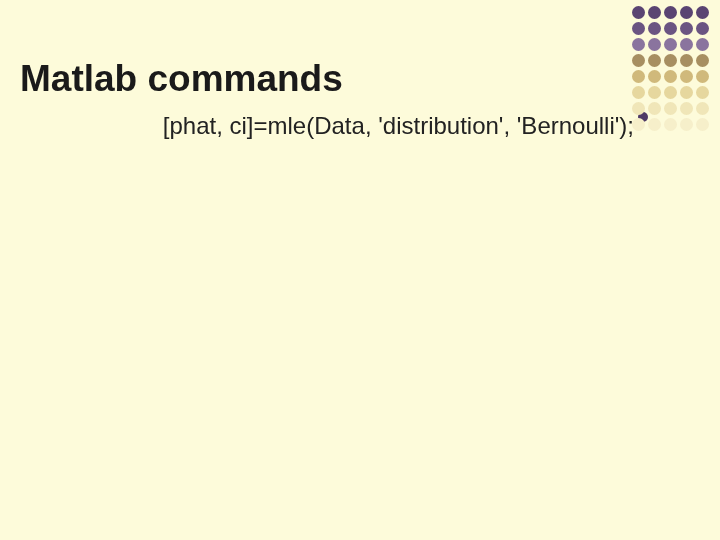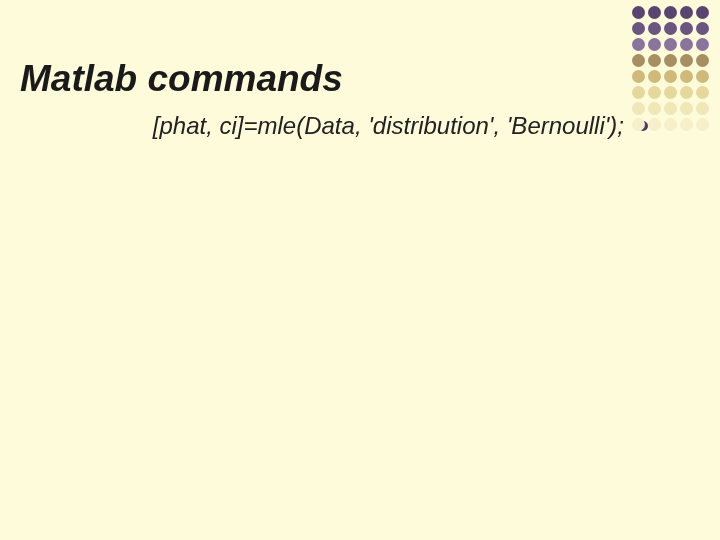--- a/index.html
+++ b/index.html
@@ -9,21 +9,20 @@
     height: 540px;
     font-family: Arial, Helvetica, sans-serif;
     background: #fdfbda;
     overflow: hidden;
   }
   .slide {
     position: relative;
     width: 720px;
     height: 475px;
     box-sizing: border-box;
-    font-style: italic;
   }
 
   
   .title {
     position: absolute;
     top: 34px;
     left: 20px;
     font-size: 37px;
     font-weight: 700;
     color: #1a1a1a;
@@ -37,22 +36,21 @@
     top: 112px;
     right: 72px; 
     left: 56px;
     display: flex;
     flex-direction: column;
     gap: 30px;
   }
   .bullet-row {
     display: flex;
     justify-content: flex-end;
-    align-items: center;
-    gap: 14px;
+    gap: 4px;
   }
   .bullet-text {
     font-size: 24px;
     color: #222;
     white-space: nowrap;
   }
   .bullet-dot {
     width: 10px;
     height: 10px;
     border-radius: 50%;

